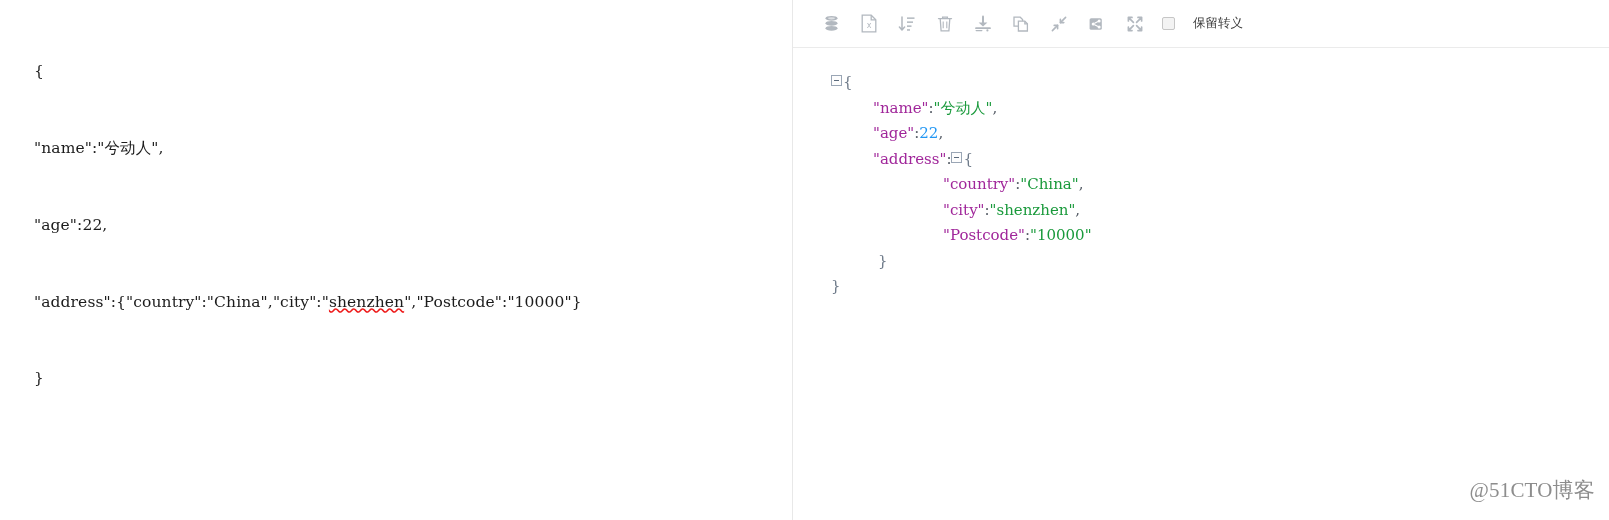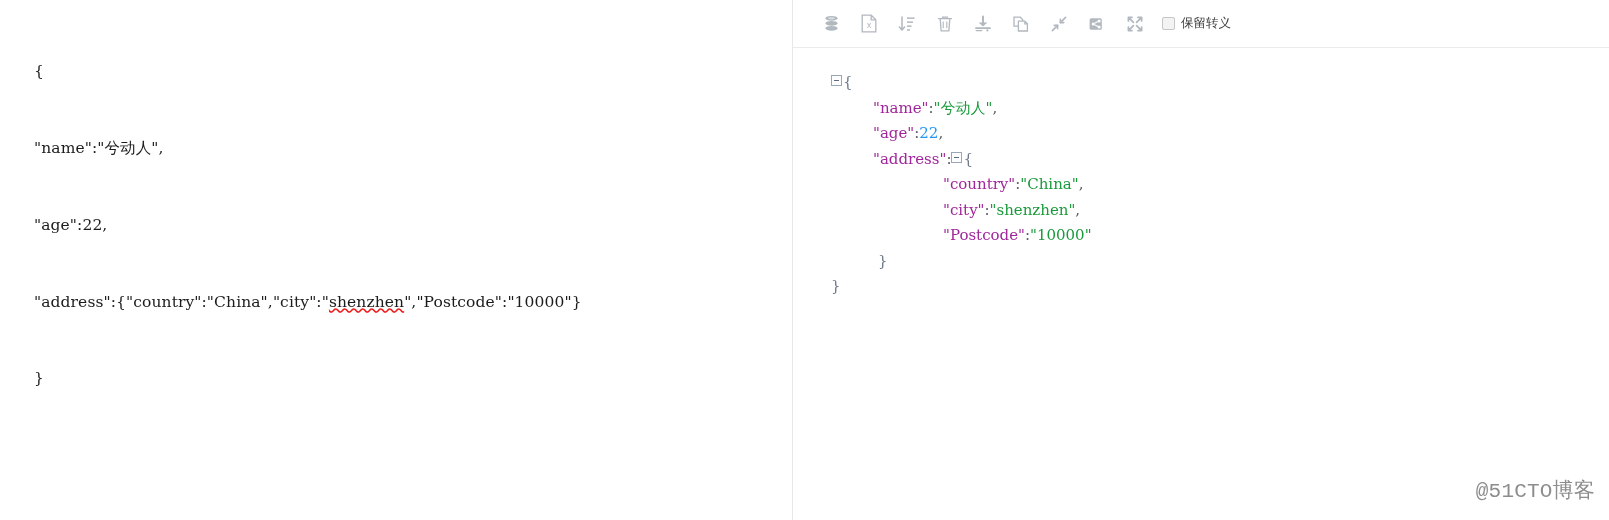--- a/index.html
+++ b/index.html
@@ -74,21 +74,21 @@
     display: flex;
     align-items: center;
     justify-content: center;
     cursor: pointer;
     color: #b2b8bf;
   }
   .tb-btn svg { display: block; }
   .tb-check-wrap {
     display: flex;
     align-items: center;
-    gap: 6px;
+    gap: 18px;
     margin-left: 8px;
     cursor: pointer;
   }
   .tb-check {
     width: 13px;
     height: 13px;
     box-sizing: border-box;
     border: 1px solid #c6c6c6;
     border-radius: 2px;
     background: #f3f3f3;
@@ -157,21 +157,21 @@
     font-size: 19px;
     color: #ececec;
     letter-spacing: 0.2px;
     white-space: nowrap;
     pointer-events: none;
   }
   .wm-cto {
     position: absolute;
     right: 14px;
     bottom: 16px;
-    font-family: Liberation Mono, monospace;
+    font-family: Liberation Serif, serif;
     font-size: 21px;
     color: #8d8d8d;
     letter-spacing: 0.2px;
     white-space: nowrap;
     pointer-events: none;
   }
 </style>
 </head>
 <body>
 

